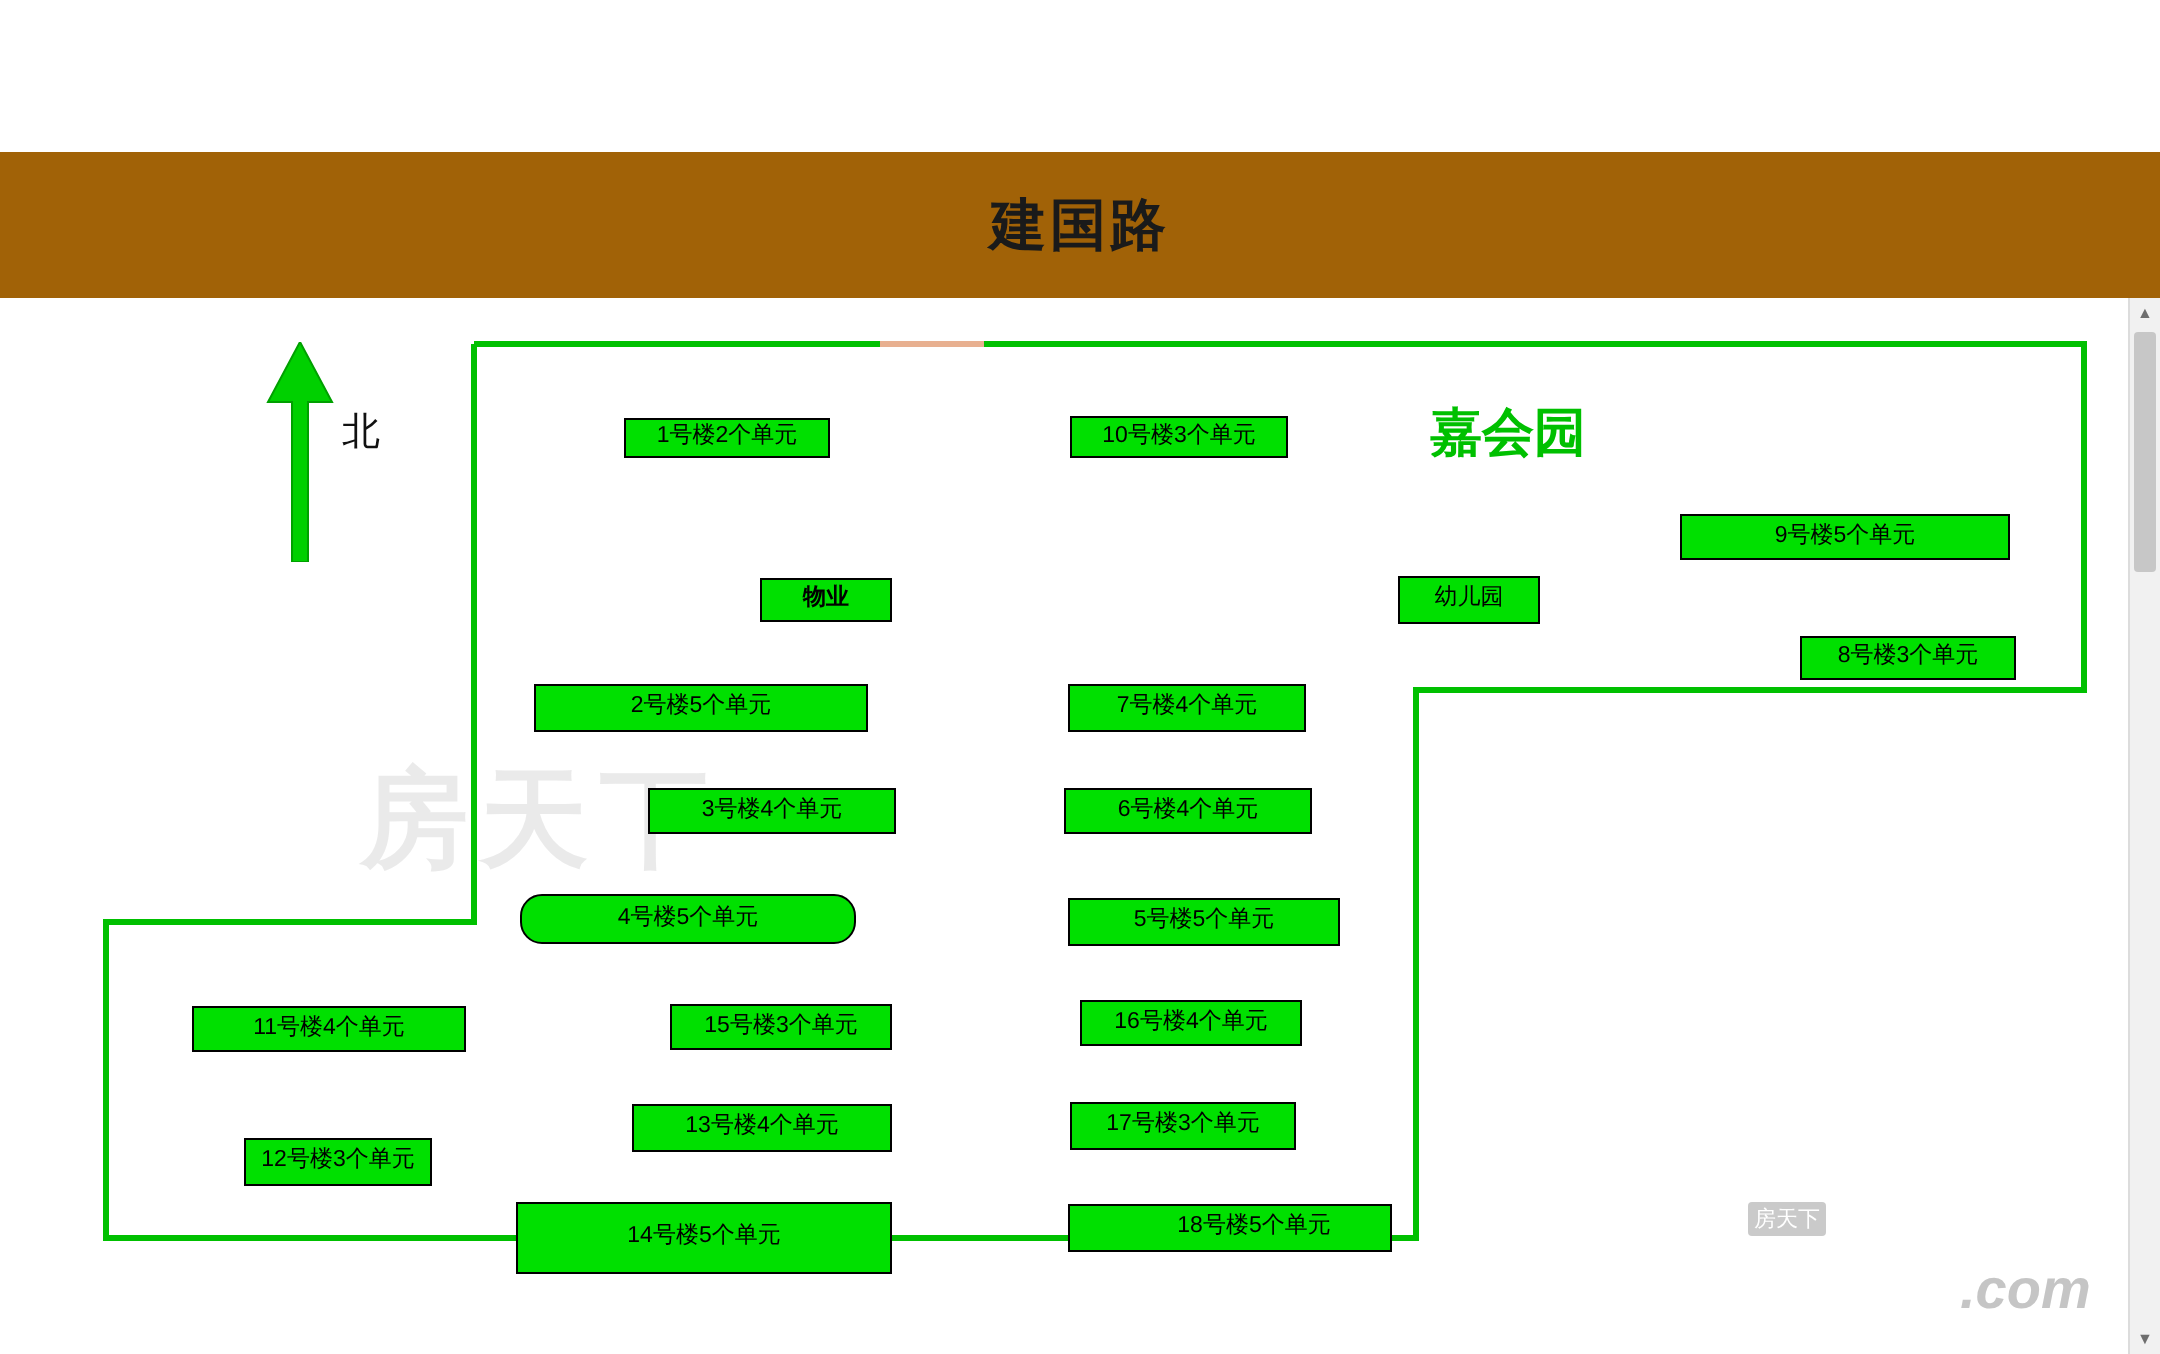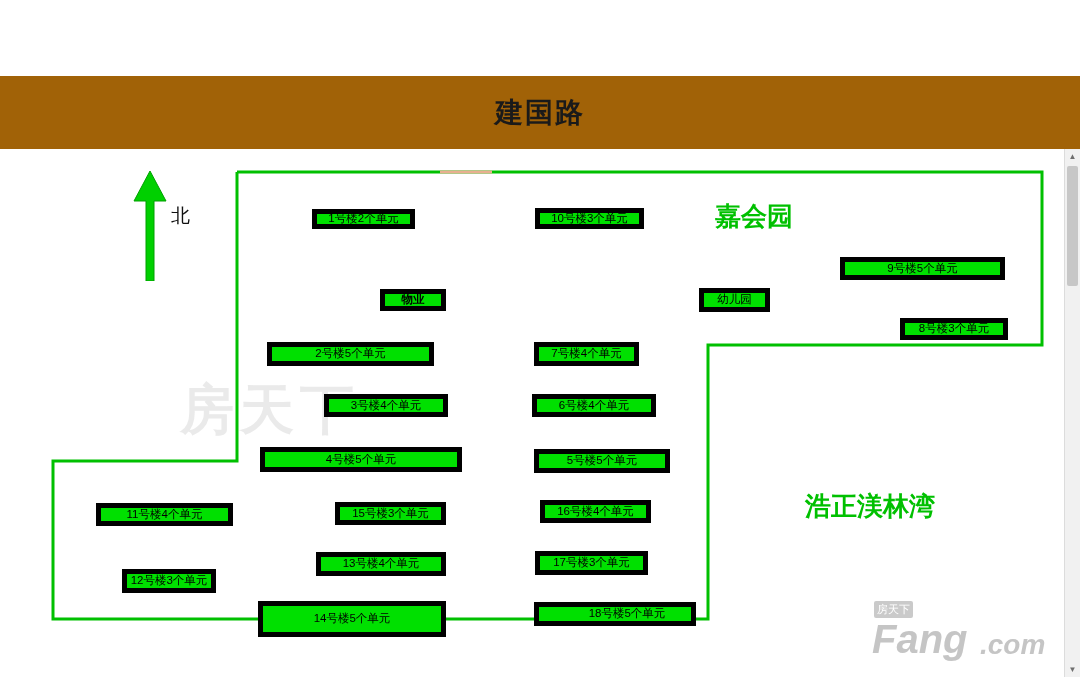--- a/index.html
+++ b/index.html
@@ -100,21 +100,21 @@
     left: 171px;
     top: 54px;
     font-size: 19px;
     color: #111;
   }
 
   
   .bldg {
     position: absolute;
     background: #00e000;
-    border: 5px solid #000000;
+    border: 1px solid #000000;
     color: #000;
     font-size: 11.5px;
     line-height: 1;
     display: flex;
     align-items: center;
     justify-content: center;
     white-space: nowrap;
     box-sizing: border-box;
   }
 
@@ -202,41 +202,39 @@
     <polyline points="237,23 1042,23 1042,196 708,196 708,470 53,470 53,312 237,312 237,23" fill="none" stroke="#00c000" stroke-width="3"></polyline>
     <line x1="440" y1="23" x2="492" y2="23" stroke="#e8b090" stroke-width="3"></line>
   </svg>
 
   <svg id="north-arrow" viewBox="0 0 40 110">
     <polygon points="20,0 4,30 16,30 16,110 24,110 24,30 36,30" fill="#00d000" stroke="#00a000" stroke-width="1"></polygon>
   </svg>
   <div id="north-label">北</div>
 
   <div class="community-name" id="name-jiahuiyuan">嘉会园</div>
-  <div class="community-name" id="name-haozheng">浩正渼林湾</div>
 
   <div id="wm-center">房天下</div>
   <div id="wm-logo">
-    <span class="wm-fang">Fang</span>
     <span class="wm-badge">房天下</span>
     <span class="wm-dotcom">.com</span>
   </div>
 
   <div id="buildings-layer">
       <div class="bldg" style="left: 312px; top: 60px; width: 103px; height: 20px;">1号楼2个单元</div>
       <div class="bldg" style="left: 535px; top: 59px; width: 109px; height: 21px;">10号楼3个单元</div>
       <div class="bldg" style="left: 840px; top: 108px; width: 165px; height: 23px;">9号楼5个单元</div>
       <div class="bldg" style="left: 380px; top: 140px; width: 66px; height: 22px; font-weight: bold;">物业</div>
       <div class="bldg" style="left: 699px; top: 139px; width: 71px; height: 24px;">幼儿园</div>
       <div class="bldg" style="left: 900px; top: 169px; width: 108px; height: 22px;">8号楼3个单元</div>
       <div class="bldg" style="left: 267px; top: 193px; width: 167px; height: 24px;">2号楼5个单元</div>
-      <div class="bldg" style="left: 534px; top: 193px; width: 105px; height: 24px; text-align: right;">7号楼4个单元</div>
+      <div class="bldg" style="left: 534px; top: 193px; width: 119px; height: 24px; text-align: right;">7号楼4个单元</div>
       <div class="bldg" style="left: 324px; top: 245px; width: 124px; height: 23px;">3号楼4个单元</div>
       <div class="bldg" style="left: 532px; top: 245px; width: 124px; height: 23px;">6号楼4个单元</div>
-      <div class="bldg" style="left: 260px; top: 298px; width: 202px; height: 25px;">4号楼5个单元</div>
+      <div class="bldg" style="left: 260px; top: 298px; width: 168px; height: 25px; border-radius: 11px;">4号楼5个单元</div>
       <div class="bldg" style="left: 534px; top: 300px; width: 136px; height: 24px;">5号楼5个单元</div>
       <div class="bldg" style="left: 96px; top: 354px; width: 137px; height: 23px;">11号楼4个单元</div>
       <div class="bldg" style="left: 335px; top: 353px; width: 111px; height: 23px;">15号楼3个单元</div>
       <div class="bldg" style="left: 540px; top: 351px; width: 111px; height: 23px;">16号楼4个单元</div>
       <div class="bldg" style="left: 122px; top: 420px; width: 94px; height: 24px; text-align: center;">12号楼3个单元</div>
       <div class="bldg" style="left: 316px; top: 403px; width: 130px; height: 24px;">13号楼4个单元</div>
       <div class="bldg" style="left: 535px; top: 402px; width: 113px; height: 24px;">17号楼3个单元</div>
       <div class="bldg" style="left: 258px; top: 452px; width: 188px; height: 36px;">14号楼5个单元</div>
       <div class="bldg" style="left: 534px; top: 453px; width: 162px; height: 24px; padding-left: 24px;">18号楼5个单元</div>
     </div>

